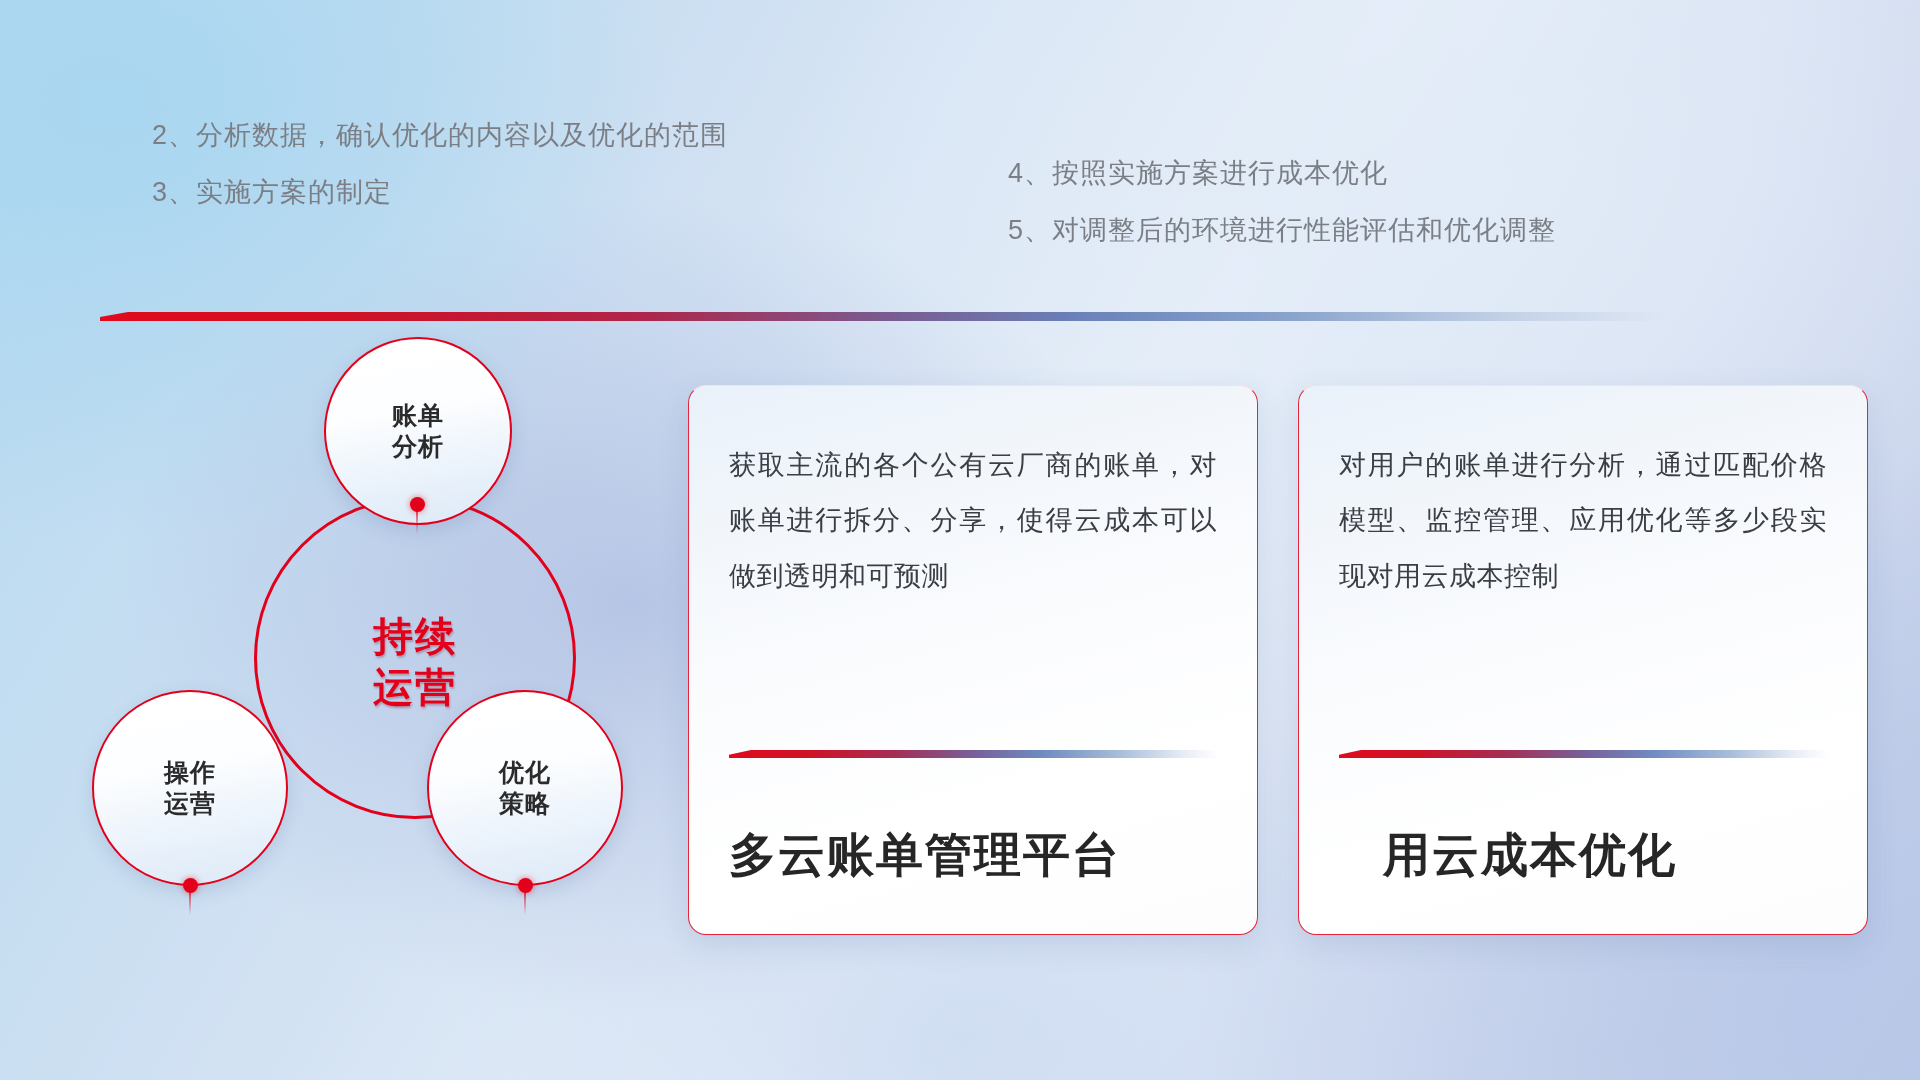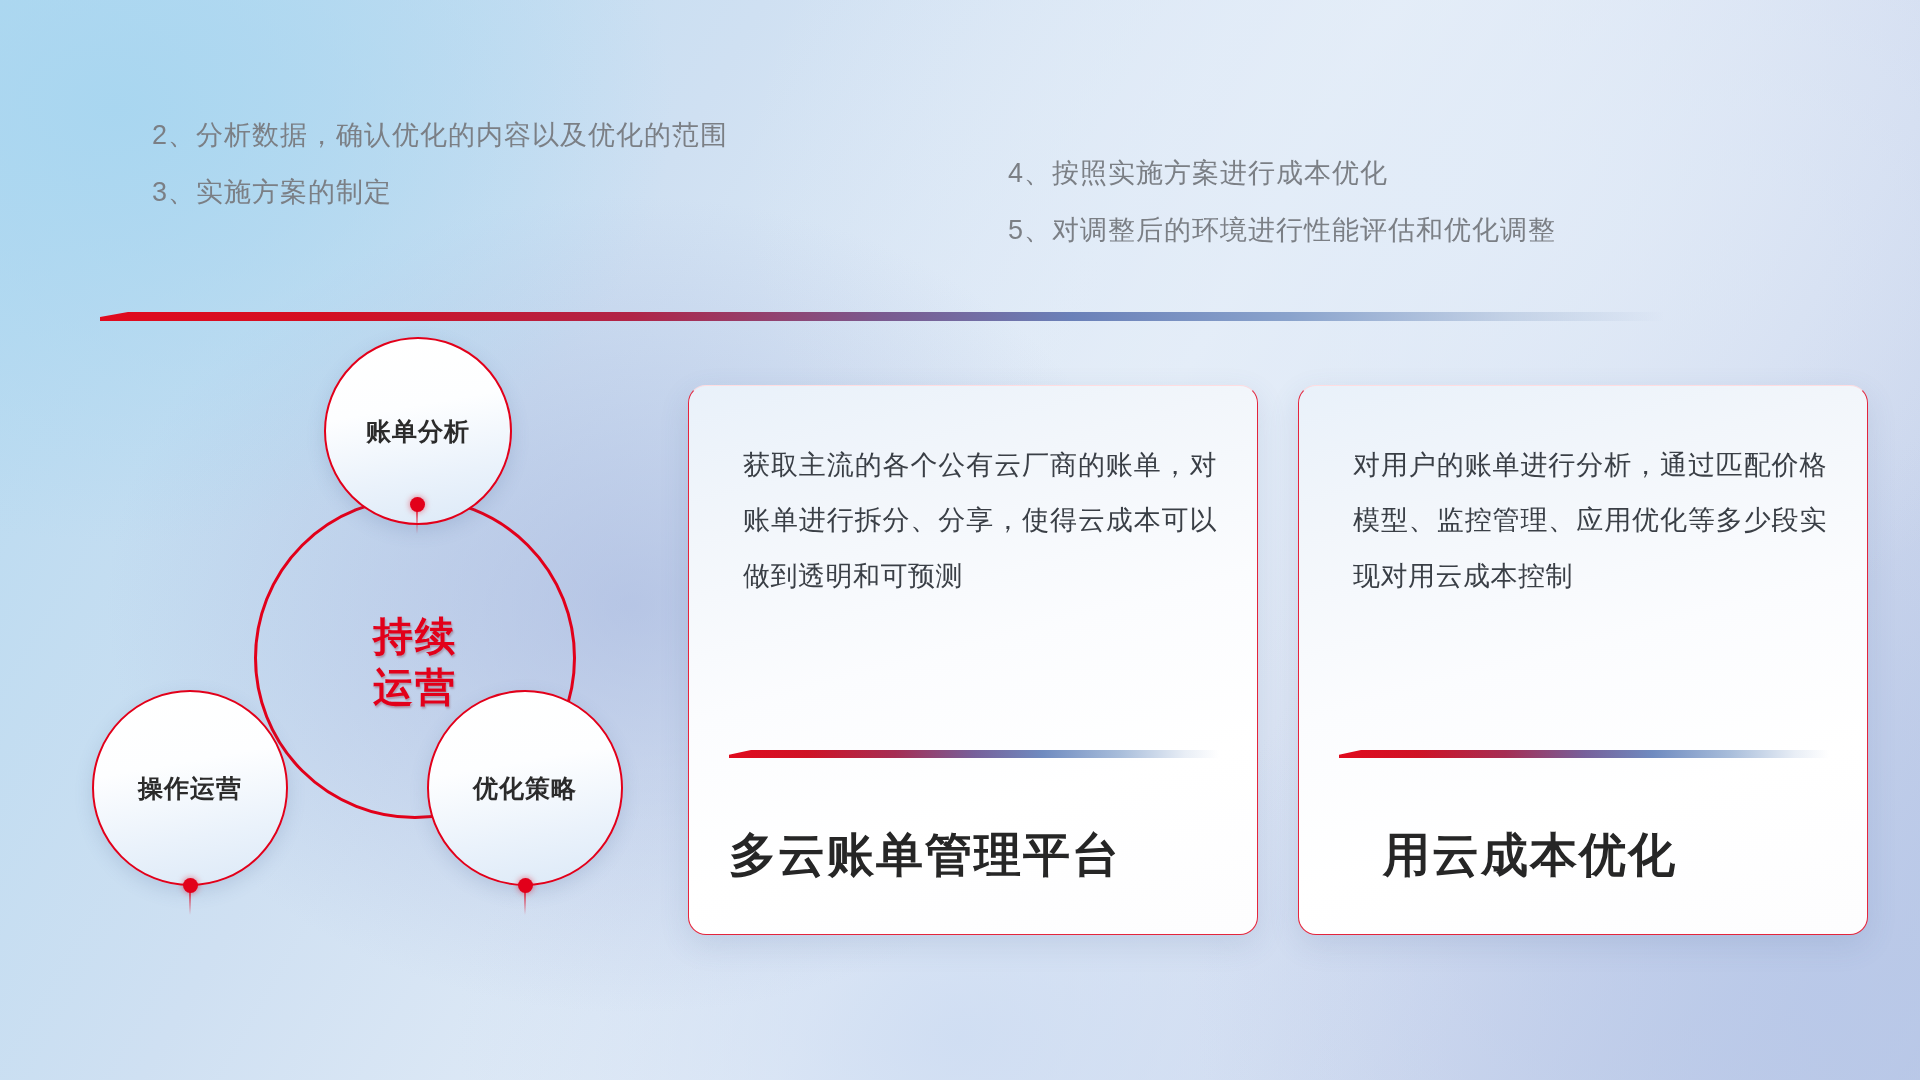--- a/index.html
+++ b/index.html
@@ -58,21 +58,21 @@
   #ring-center {
     left:162px; top:152px; width:322px; height:322px;
     border-width:3px;
   }
   .bubble {
     position:absolute;
     border-radius:50%;
     border:2px solid #e2001a;
     background:linear-gradient(170deg,#ffffff 0%, #fdfeff 38%, #eaf2fb 72%, #dce9f7 100%);
     box-shadow:0 6px 18px rgba(70,100,150,0.18);
-    display:flex; flex-direction:row;
+    display:flex; flex-direction:column;
     align-items:center; justify-content:center;
     color:#2b2b2b;
     font-size:25px;
     font-weight:bold;
     line-height:1.24;
     letter-spacing:1px;
     text-align:center;
   }
   #bubble-top    { left:232px; top:-8px;  width:188px; height:188px; }
   #bubble-left   { left:0px;   top:345px; width:196px; height:196px;text-align:center; }
@@ -114,21 +114,21 @@
   .card {
     position:absolute;
     top:385px;
     width:570px; height:550px;
     border-radius:18px;
     border:1px solid rgba(226,0,26,0.85);
     border-top-color:rgba(255,210,215,0.75);
     background:linear-gradient(165deg,
         #e9f1fa 0%, #f2f6fb 22%, #fbfcfe 48%, #ffffff 72%, #fdfdfe 100%);
     box-shadow:0 10px 30px rgba(70,100,150,0.14);
-    padding:52px 40px 0 54px;
+    padding:52px 40px 0 40px;
   }
   #card-1 { left:688px; }
   #card-2 { left:1298px; }
 
   .card-body {
     color:#3a3f46;
     font-size:27px;
     line-height:2.05;
     letter-spacing:0.5px;
     text-align:justify;

